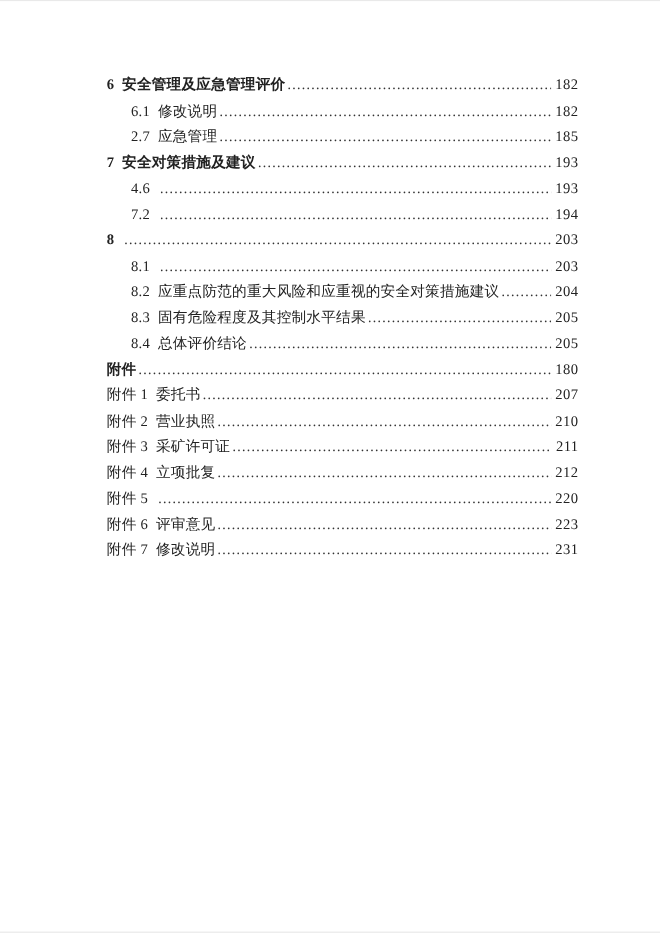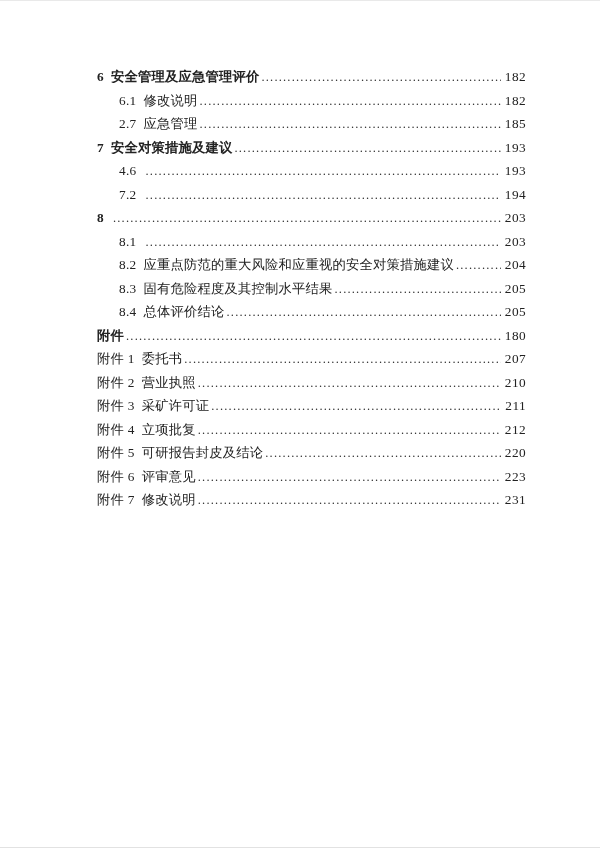--- a/index.html
+++ b/index.html
@@ -162,21 +162,20 @@
     <span class="pagenum">211</span>
   </div>
       <div class="toc-row level-0">
     <span class="num">附件 4</span>
     <span class="label">立项批复</span>
     <span class="dots">........................................................................................................................................................................................................</span>
     <span class="pagenum">212</span>
   </div>
       <div class="toc-row level-0">
     <span class="num">附件 5</span>
-    <span class="label">可研报告封皮及结论</span>
     <span class="dots">........................................................................................................................................................................................................</span>
     <span class="pagenum">220</span>
   </div>
       <div class="toc-row level-0">
     <span class="num">附件 6</span>
     <span class="label">评审意见</span>
     <span class="dots">........................................................................................................................................................................................................</span>
     <span class="pagenum">223</span>
   </div>
       <div class="toc-row level-0">

